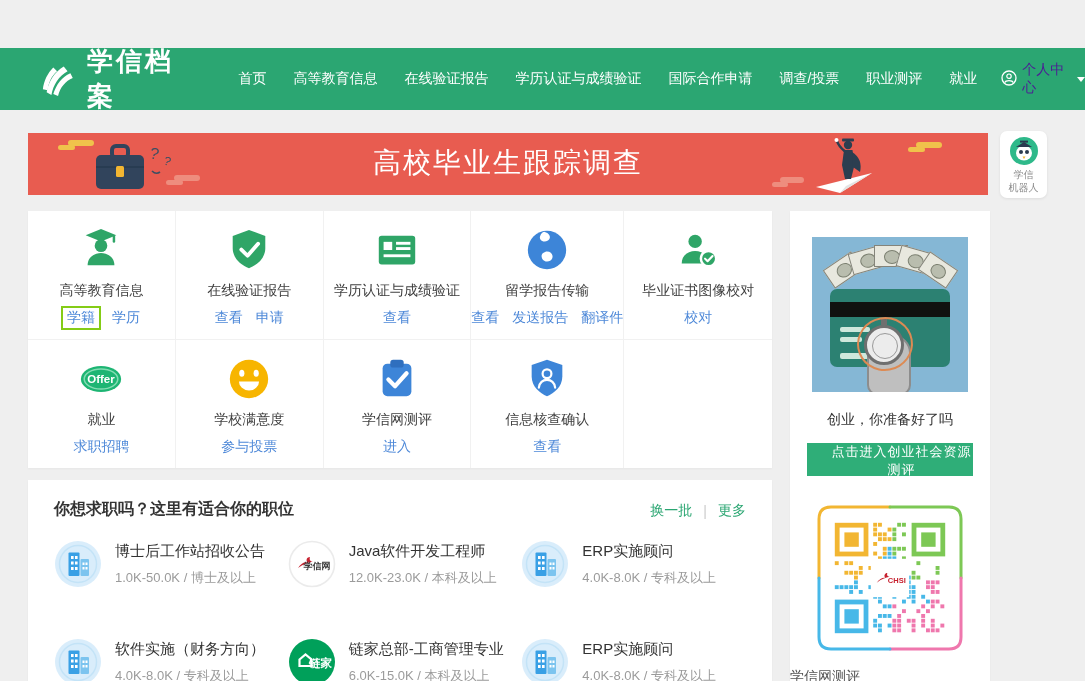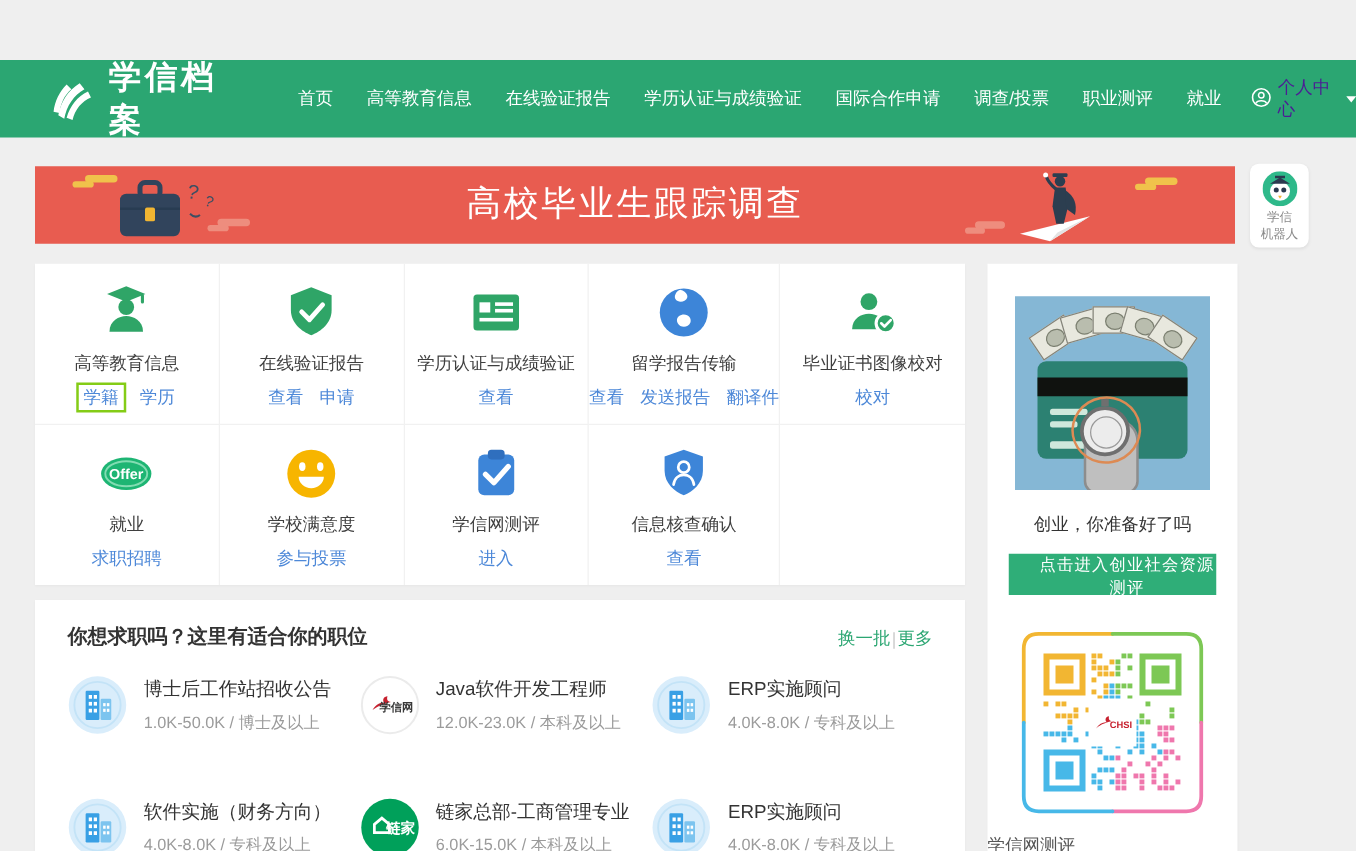--- a/index.html
+++ b/index.html
@@ -55,21 +55,21 @@
   .service-title { font-size:14px; color:#3f3f3f; }
   .service-links { display:flex; gap:13px; font-size:14px; color:#4d88d8; }
   .service-link { cursor:pointer; white-space:nowrap; }
   .service-link.boxed { border:2px solid #84cc16; padding:1px 4px; margin:-3px -2px; }
 
   
   .jobs-card { left:28px; top:432px; width:744px; height:231px; }
   .jobs-header { display:flex; justify-content:space-between; align-items:flex-end;
                  padding:19px 26px 10px 26px; }
   .jobs-title { font-size:16px; color:#333; font-weight:bold; }
-  .jobs-actions { display:flex; gap:1px; font-size:14px; color:#2ba672; align-items:center; }
+  .jobs-actions { display:flex; gap:11px; font-size:14px; color:#2ba672; align-items:center; }
   .jobs-actions .act { cursor:pointer; }
   .jobs-actions .sep { color:#ccc; cursor:default; }
   .jobs-grid { display:grid; grid-template-columns:repeat(3,1fr);
                padding:10px 17px 0 26px; row-gap:50px; }
   .job { display:flex; align-items:center; gap:13px; cursor:pointer; }
   .job-icon { width:48px; height:48px; flex:none; }
   .job-icon svg { width:100%; height:100%; display:block; }
   .job-title { font-size:15px; color:#333; margin-bottom:8px; white-space:nowrap; }
   .job-meta { font-size:13px; color:#9b9b9b; white-space:nowrap; }
 

